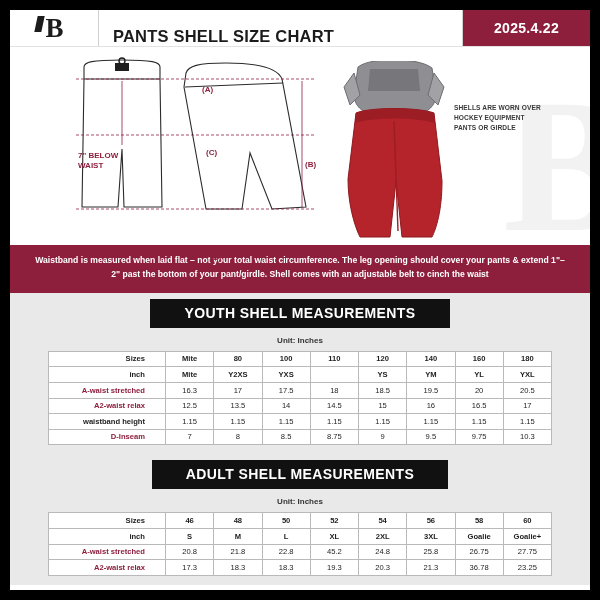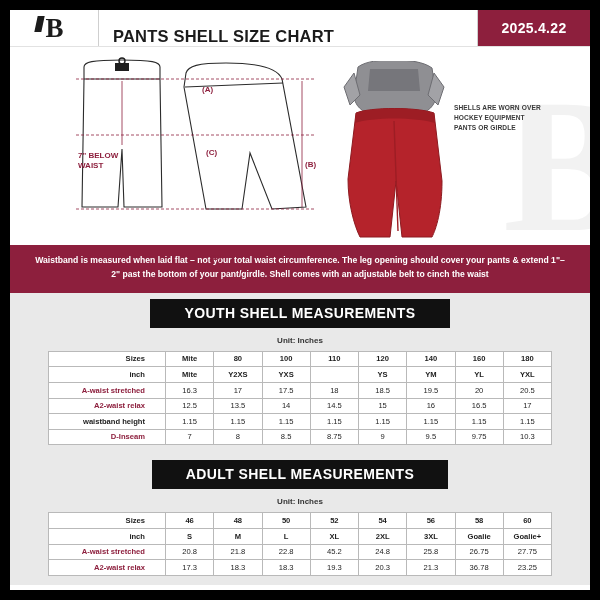--- a/index.html
+++ b/index.html
@@ -48,21 +48,21 @@
   .title-cell{
     flex:1;display:flex;align-items:flex-end;
     padding-left:14px;
     border-left:1px solid #cfcfcf;
     border-right:1px solid #cfcfcf;
   }
   .title-cell .ttl{
     font-size:16.5px;font-weight:bold;color:#1b1b1b;letter-spacing:.2px;
   }
   .date-cell{
-    width:112px;background:#8d1f3d;color:#fff;
+    width:127px;background:#8d1f3d;color:#fff;
     display:flex;align-items:center;justify-content:center;
     font-size:14px;font-weight:bold;letter-spacing:.3px;
   }
 
   
   .diagram{
     position:relative;
     height:198px;
     background:#fff;
     border-top:1px solid #e2e2e2;

